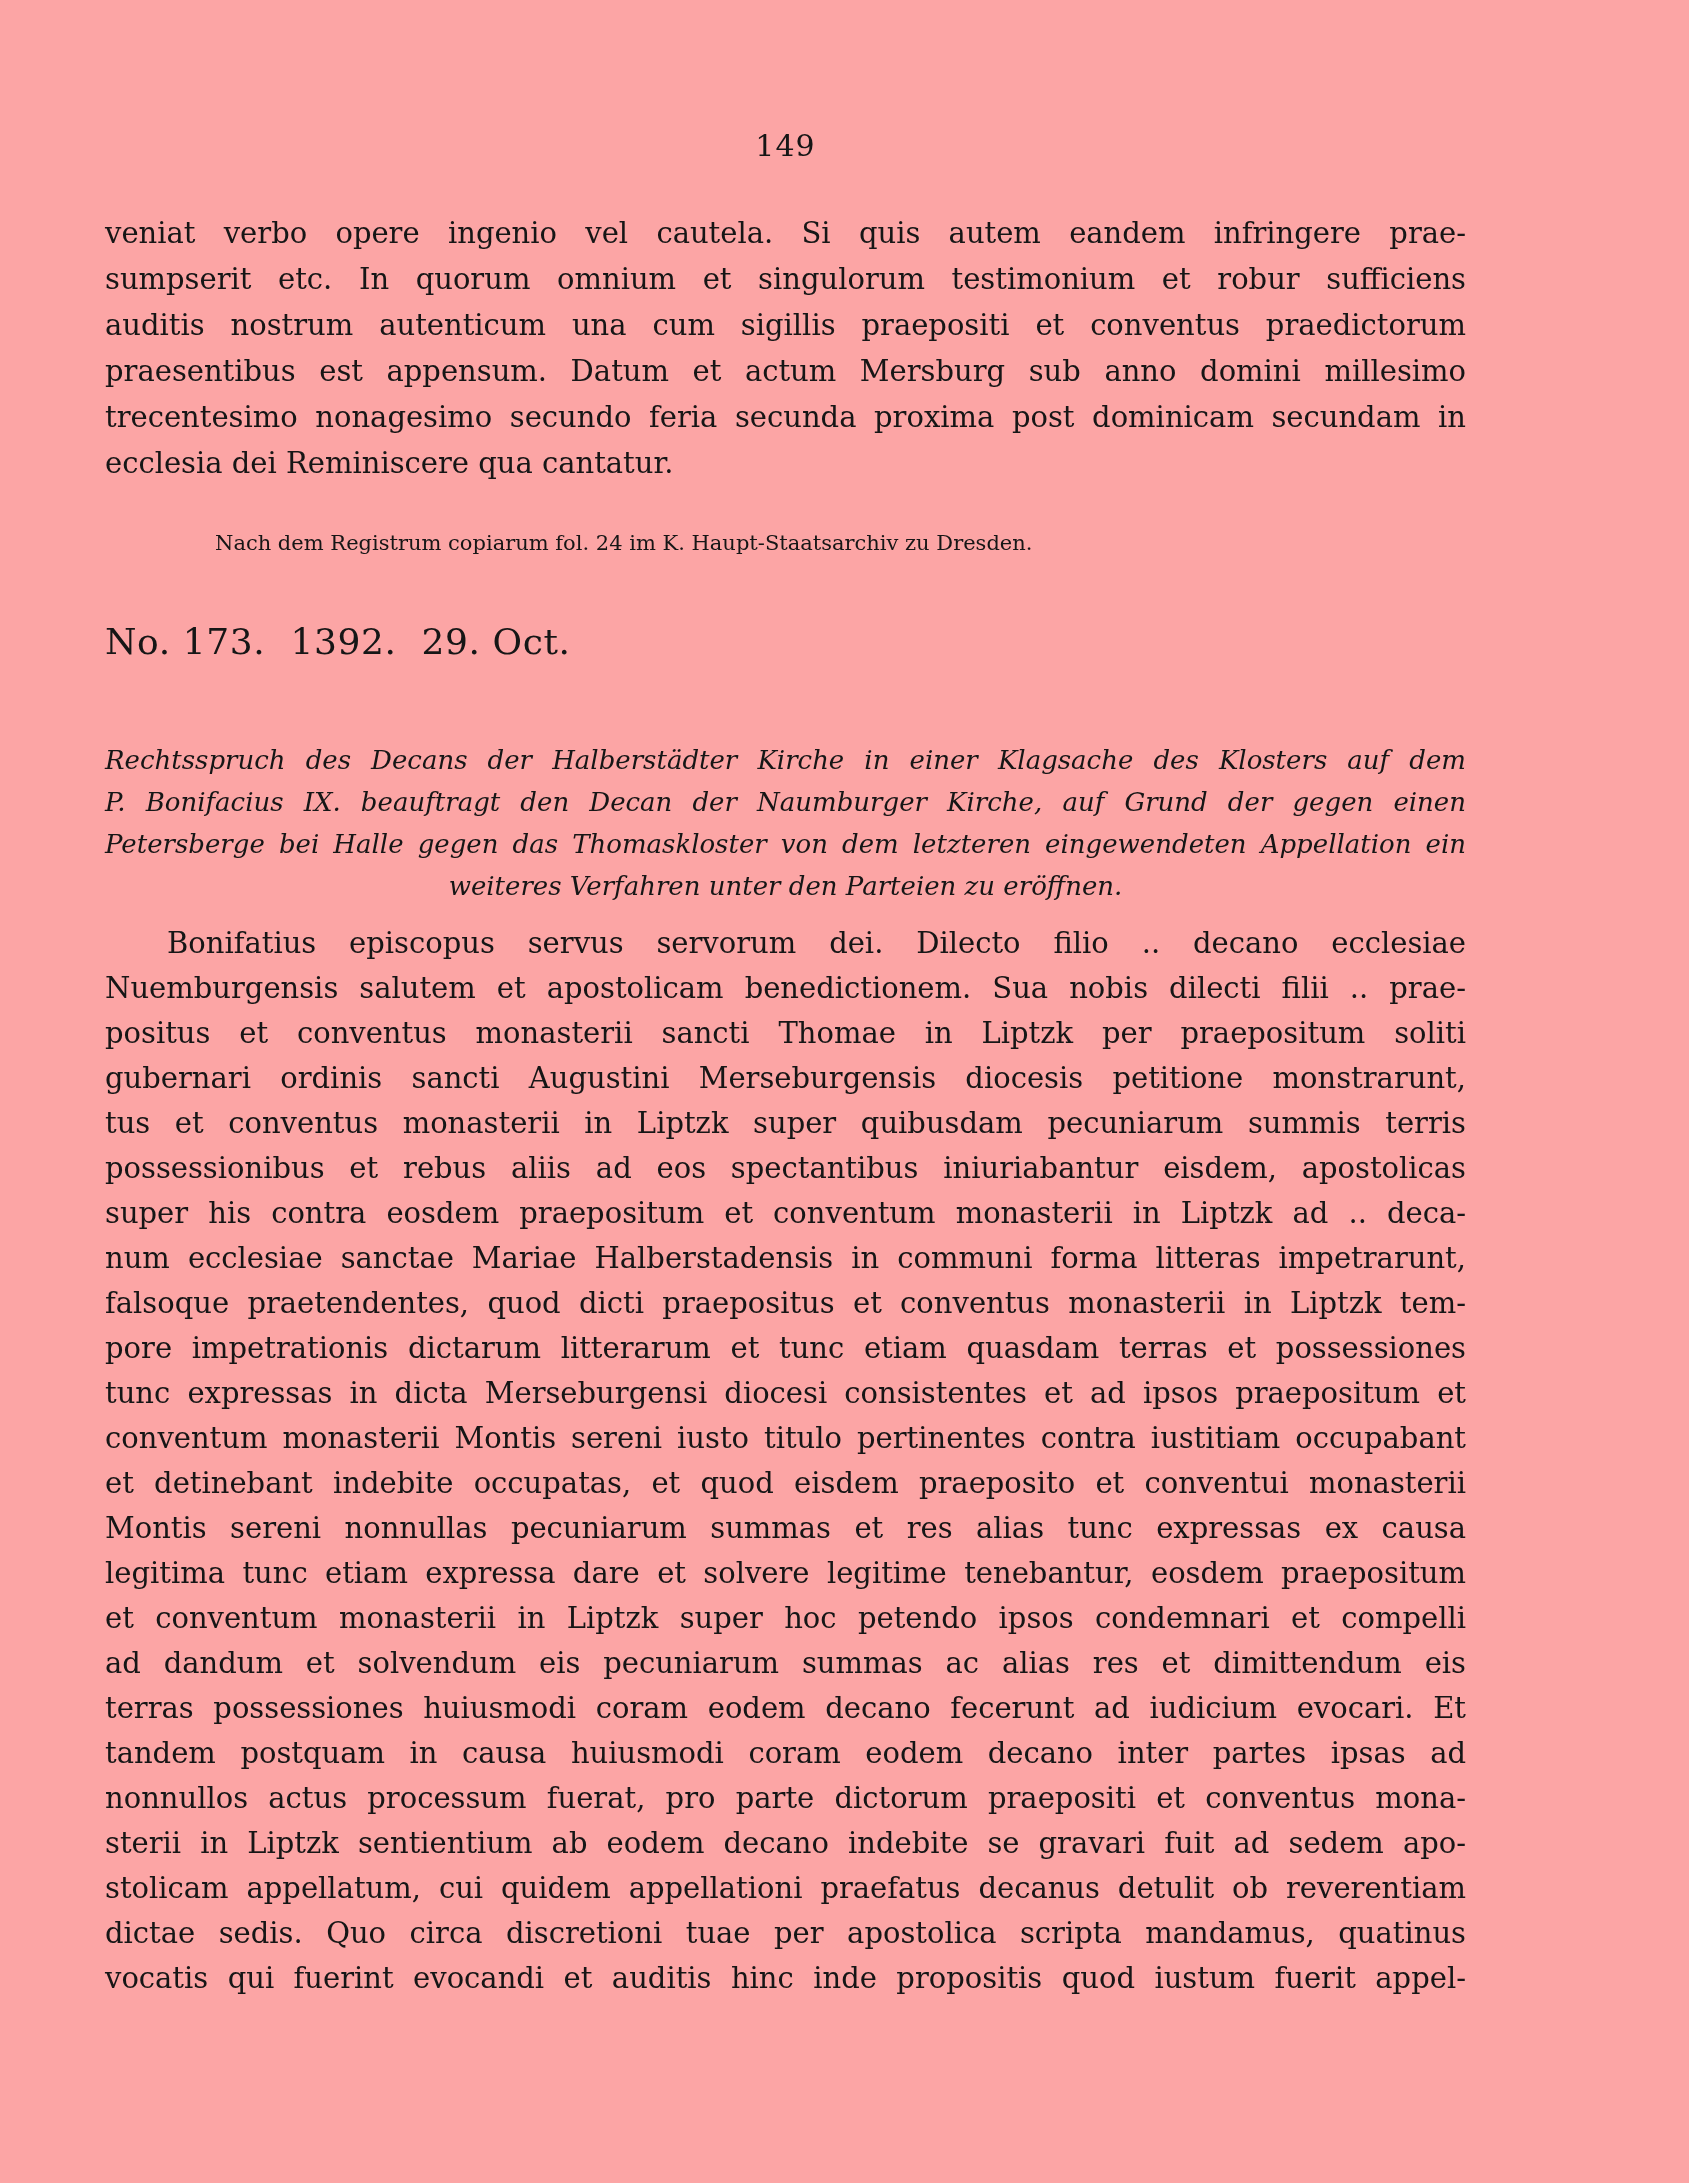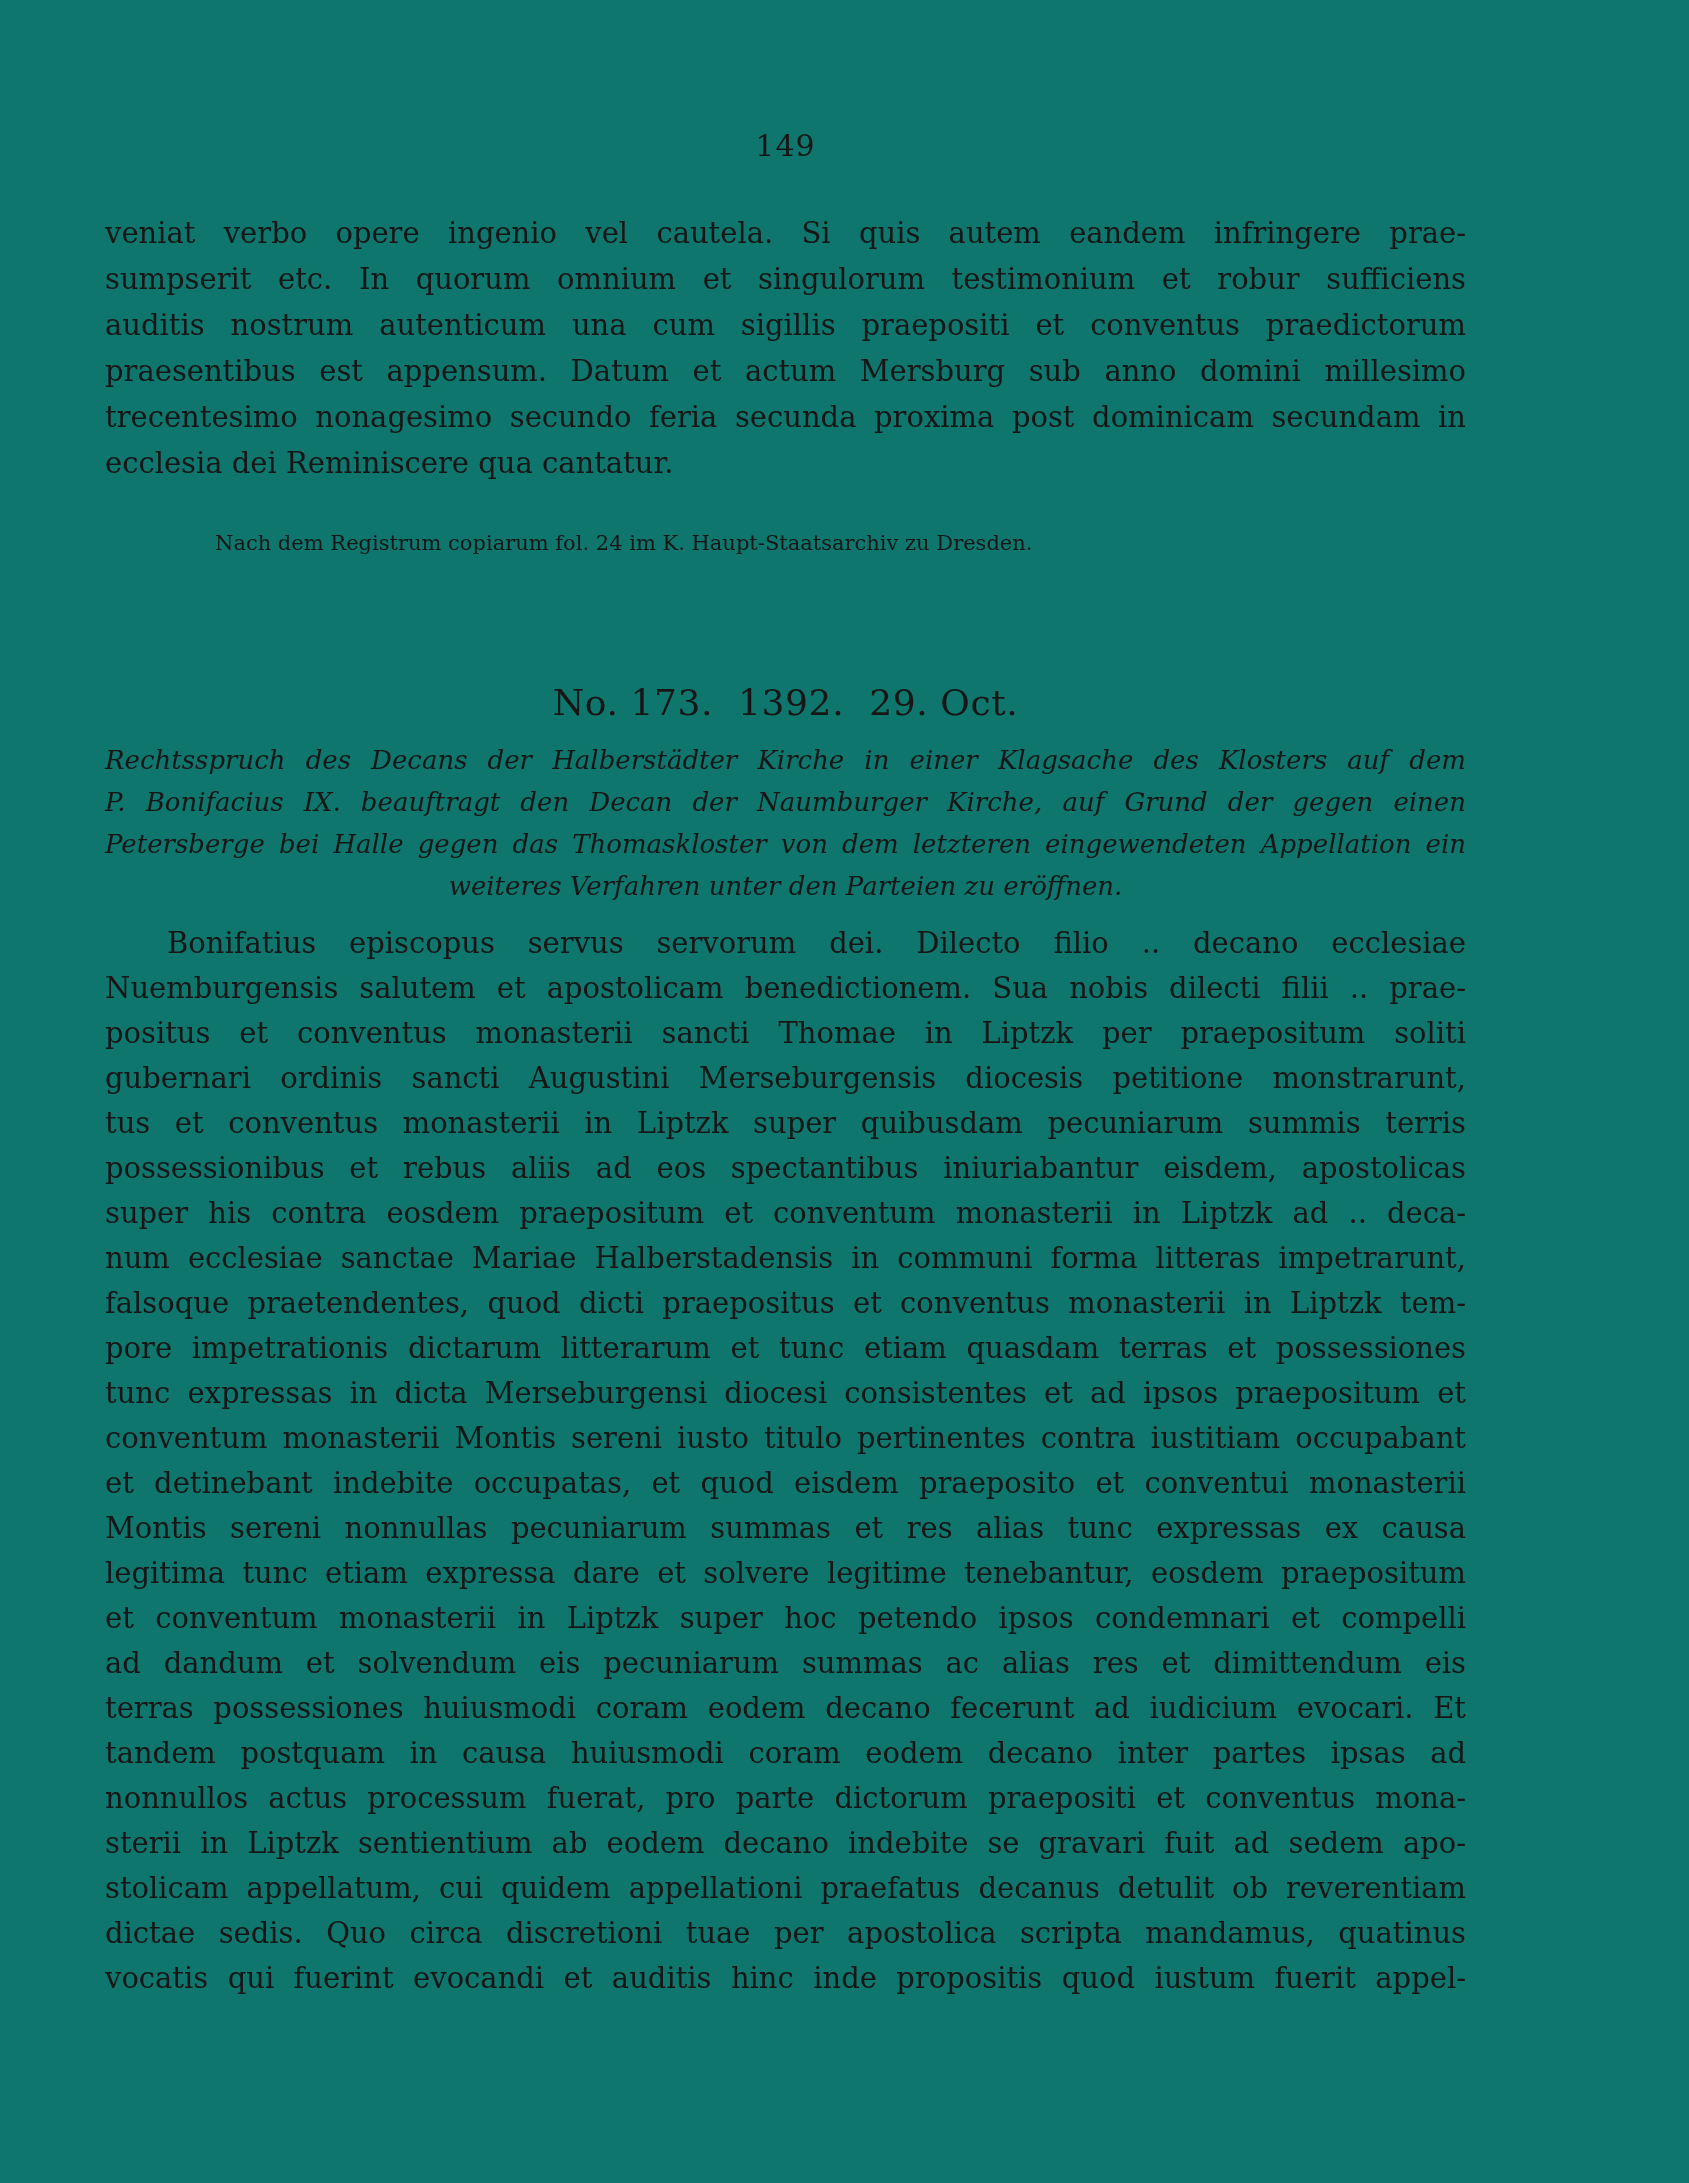--- a/index.html
+++ b/index.html
@@ -4,21 +4,21 @@
 <style>
   html, body {
     margin: 0;
     padding: 0;
     background: #e8e8e8;
   }
   .page {
     position: relative;
     width: 1690px;
     height: 2183px;
-    background: #0f766e;
+    background: #fca5a5;
     color: #161616;
     font-family: "DejaVu Serif", "Liberation Serif", serif;
     overflow: hidden;
   }
   .page-number {
     position: absolute;
     top: 128px;
     left: 105px;
     width: 1361px;
     text-align: center;
@@ -44,25 +44,24 @@
   .source-note {
     position: absolute;
     top: 528px;
     left: 215px;
     width: 1251px;
     font-size: 21px;
     line-height: 31px;
   }
   .entry-heading {
     position: absolute;
-    top: 682px;
+    top: 621px;
     left: 105px;
     width: 1361px;
     display: flex;
-    justify-content: center;
     gap: 25px;
     font-size: 36px;
     letter-spacing: 0.6px;
   }
   .summary {
     top: 739px;
     font-size: 26px;
     line-height: 42px;
     font-style: italic;
   }

